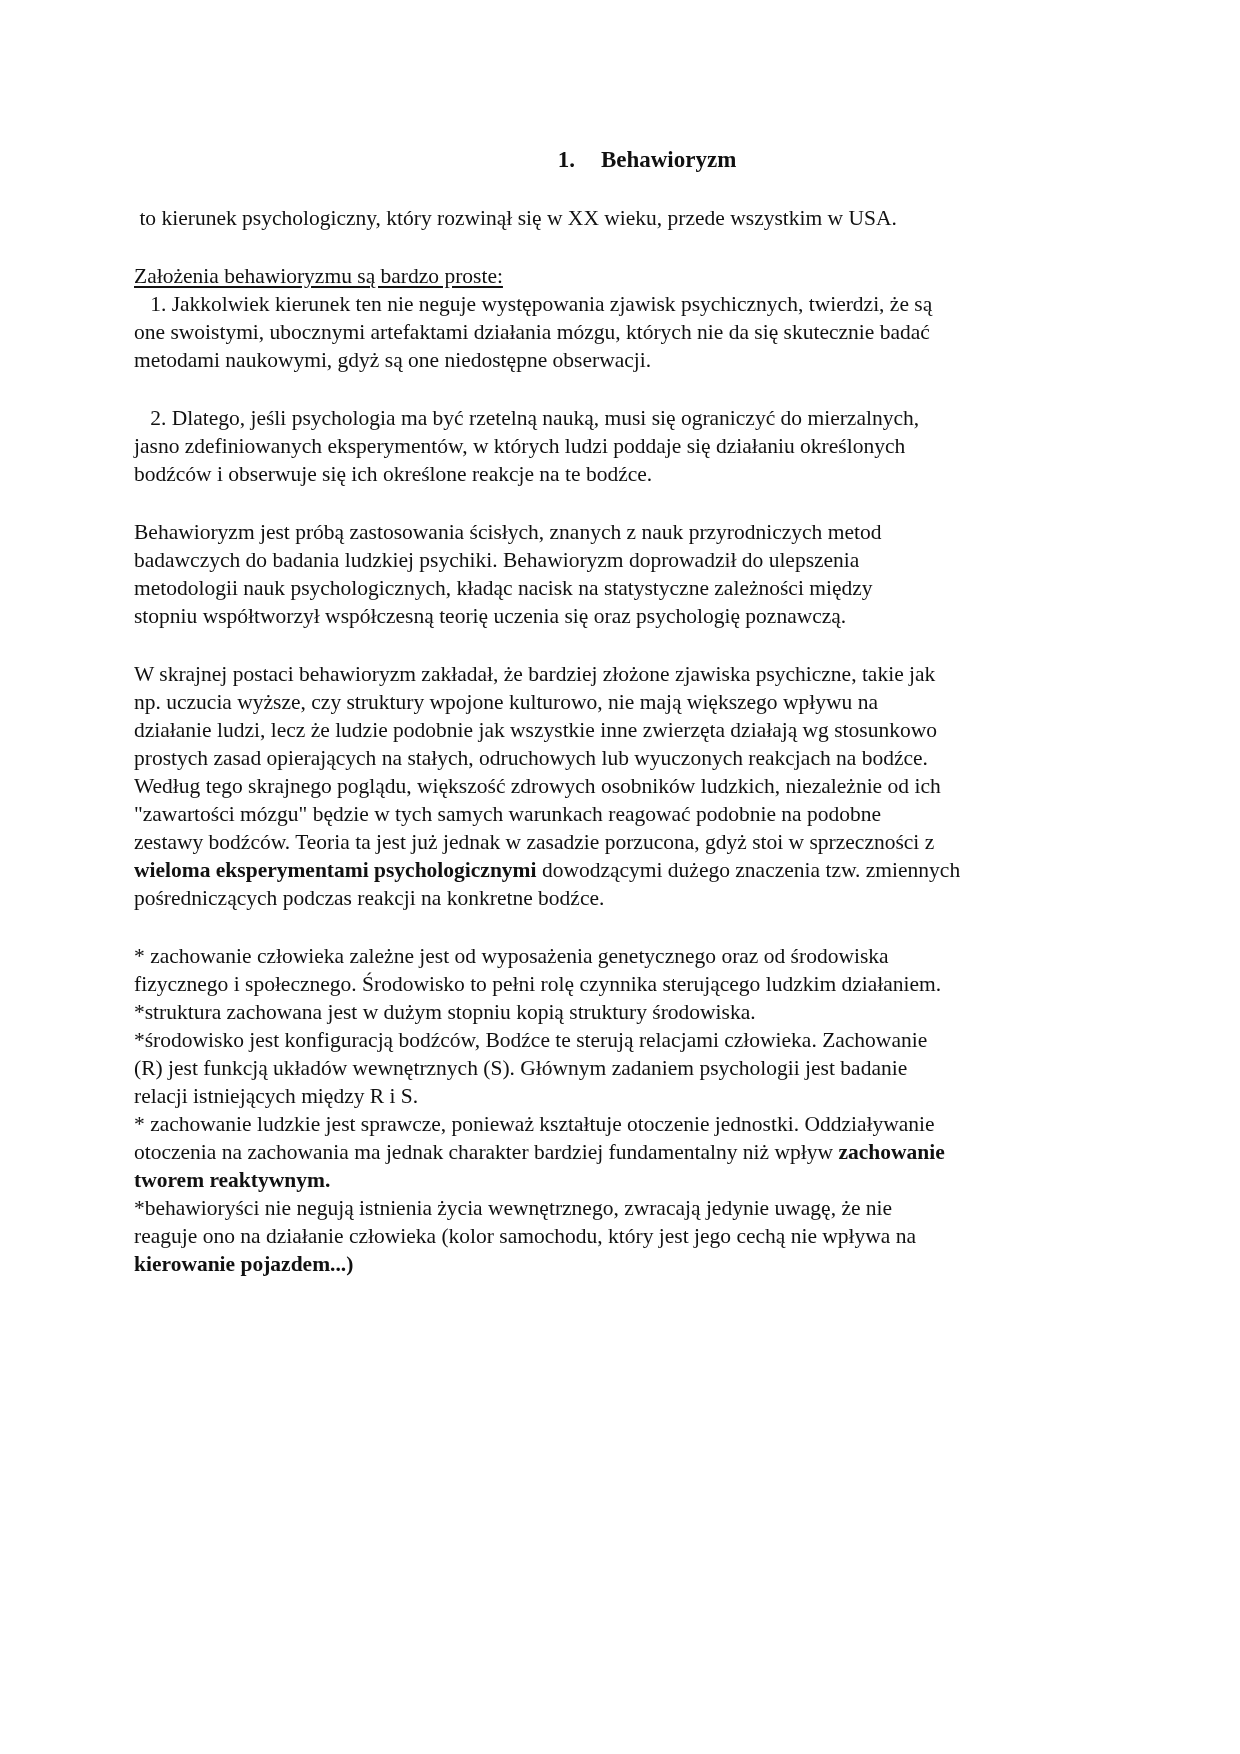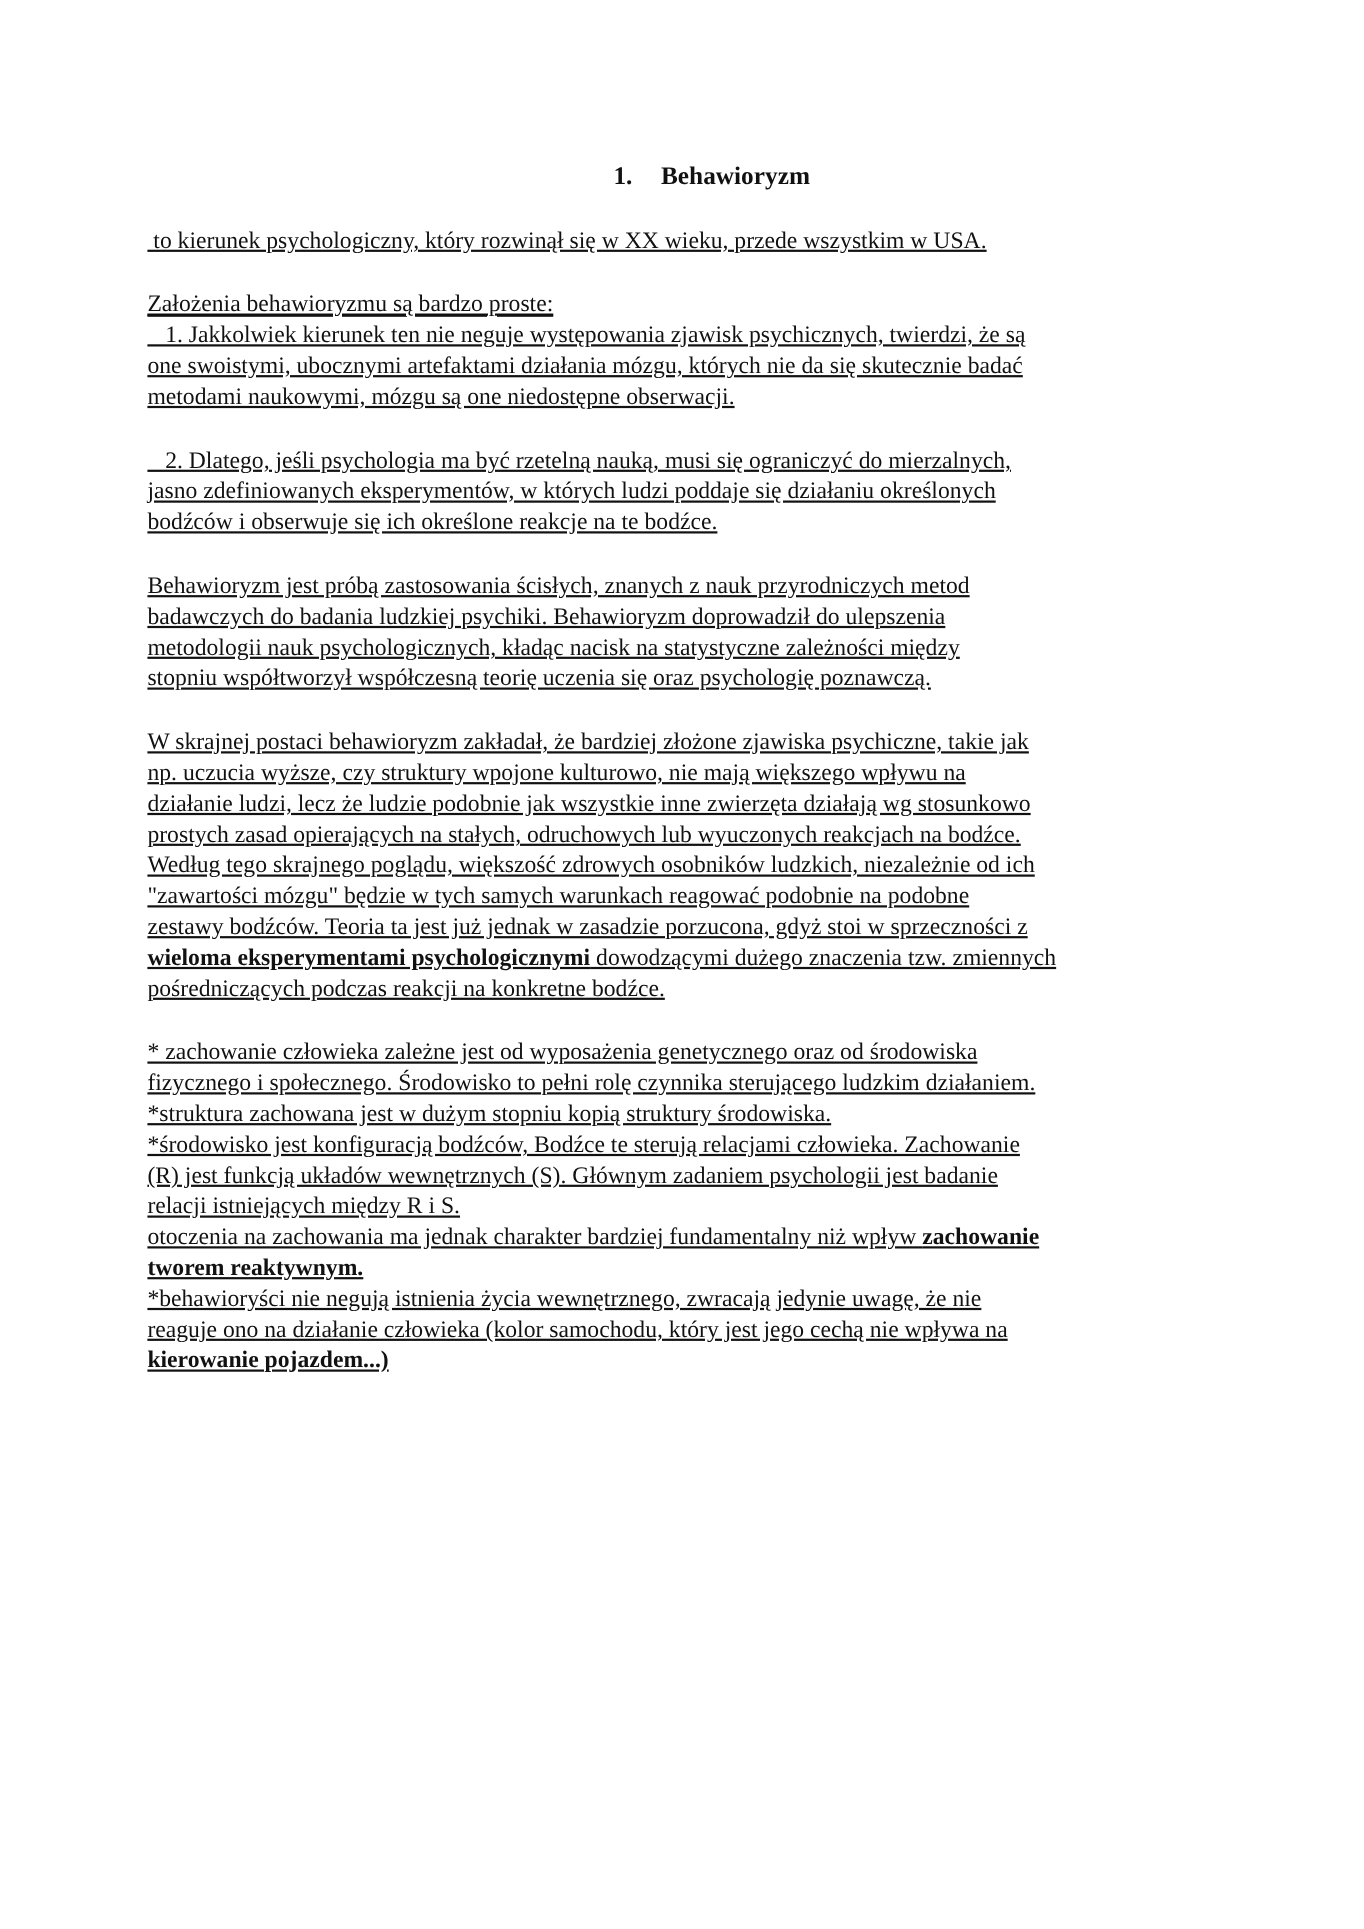--- a/index.html
+++ b/index.html
@@ -25,21 +25,21 @@
     justify-content: center;
     gap: 26px;
     font-weight: bold;
     font-size: 23px;
     position: relative;
     left: 20px;
     margin: 0 0 30px 0;
     line-height: 28px;
   }
   .block { margin: 30px 0; }
-  .line { white-space: pre; text-decoration: underline; }
+  .line { white-space: pre; }
   .heading .line span { text-decoration: underline; text-underline-offset: 3px; }
   .b { font-weight: bold; }
   
   [data-name="heading-zalozenia"] { margin-bottom: 0; }
   [data-name="point-1-paragraph"] { margin-top: 0; }
   [data-name="heading-podstawowe-zalozenia"] { margin-top: 62px; margin-bottom: 0; }
   [data-name="bullet-list-paragraph"] { }
 </style>
 </head>
 <body>
@@ -53,21 +53,21 @@
     <div data-name="document-blocks">
         <div class="block para" data-name="intro-paragraph">
           <div class="line" data-name="text-line"><span data-name="text-run"> to kierunek psychologiczny, który rozwinął się w XX wieku, przede wszystkim w USA.</span></div>
         </div>
         <div class="block heading" data-name="heading-zalozenia">
           <div class="line" data-name="text-line"><span data-name="text-run">Założenia behawioryzmu są bardzo proste:</span></div>
         </div>
         <div class="block para" data-name="point-1-paragraph">
           <div class="line" data-name="text-line"><span data-name="text-run">   1. Jakkolwiek kierunek ten nie neguje występowania zjawisk psychicznych, twierdzi, że są</span></div>
           <div class="line" data-name="text-line"><span data-name="text-run">one swoistymi, ubocznymi artefaktami działania mózgu, których nie da się skutecznie badać</span></div>
-          <div class="line" data-name="text-line"><span data-name="text-run">metodami naukowymi, mózgu są one niedostępne obserwacji.</span></div>
+          <div class="line" data-name="text-line"><span data-name="text-run">metodami naukowymi, gdyż są one niedostępne obserwacji.</span></div>
         </div>
         <div class="block para" data-name="point-2-paragraph">
           <div class="line" data-name="text-line"><span data-name="text-run">   2. Dlatego, jeśli psychologia ma być rzetelną nauką, musi się ograniczyć do mierzalnych,</span></div>
           <div class="line" data-name="text-line"><span data-name="text-run">jasno zdefiniowanych eksperymentów, w których ludzi poddaje się działaniu określonych</span></div>
           <div class="line" data-name="text-line"><span data-name="text-run">bodźców i obserwuje się ich określone reakcje na te bodźce.</span></div>
         </div>
         <div class="block para" data-name="paragraph-behawioryzm-metody">
           <div class="line" data-name="text-line"><span data-name="text-run">Behawioryzm jest próbą zastosowania ścisłych, znanych z nauk przyrodniczych metod</span></div>
           <div class="line" data-name="text-line"><span data-name="text-run">badawczych do badania ludzkiej psychiki. Behawioryzm doprowadził do ulepszenia</span></div>
           <div class="line" data-name="text-line"><span data-name="text-run">metodologii nauk psychologicznych, kładąc nacisk na statystyczne zależności między</span></div>
@@ -84,20 +84,21 @@
           <div class="line" data-name="text-line"><span data-name="text-run" class="b">wieloma eksperymentami psychologicznymi</span><span data-name="text-run"> dowodzącymi dużego znaczenia tzw. zmiennych</span></div>
           <div class="line" data-name="text-line"><span data-name="text-run">pośredniczących podczas reakcji na konkretne bodźce.</span></div>
         </div>
         <div class="block para" data-name="bullet-list-paragraph">
           <div class="line" data-name="text-line"><span data-name="text-run">* zachowanie człowieka zależne jest od wyposażenia genetycznego oraz od środowiska</span></div>
           <div class="line" data-name="text-line"><span data-name="text-run">fizycznego i społecznego. Środowisko to pełni rolę czynnika sterującego ludzkim działaniem.</span></div>
           <div class="line" data-name="text-line"><span data-name="text-run">*struktura zachowana jest w dużym stopniu kopią struktury środowiska.</span></div>
           <div class="line" data-name="text-line"><span data-name="text-run">*środowisko jest konfiguracją bodźców, Bodźce te sterują relacjami człowieka. Zachowanie</span></div>
           <div class="line" data-name="text-line"><span data-name="text-run">(R) jest funkcją układów wewnętrznych (S). Głównym zadaniem psychologii jest badanie</span></div>
           <div class="line" data-name="text-line"><span data-name="text-run">relacji istniejących między R i S.</span></div>
+          <div class="line" data-name="text-line"><span data-name="text-run">* zachowanie ludzkie jest sprawcze, ponieważ kształtuje otoczenie jednostki. Oddziaływanie</span></div>
           <div class="line" data-name="text-line"><span data-name="text-run">otoczenia na zachowania ma jednak charakter bardziej fundamentalny niż wpływ </span><span data-name="text-run" class="b">zachowanie</span></div>
           <div class="line" data-name="text-line"><span data-name="text-run" class="b">tworem reaktywnym.</span></div>
           <div class="line" data-name="text-line"><span data-name="text-run">*behawioryści nie negują istnienia życia wewnętrznego, zwracają jedynie uwagę, że nie</span></div>
           <div class="line" data-name="text-line"><span data-name="text-run">reaguje ono na działanie człowieka (kolor samochodu, który jest jego cechą nie wpływa na</span></div>
           <div class="line" data-name="text-line"><span data-name="text-run" class="b">kierowanie pojazdem...)</span></div>
         </div>
       </div>
   </div>
 </div>
 

